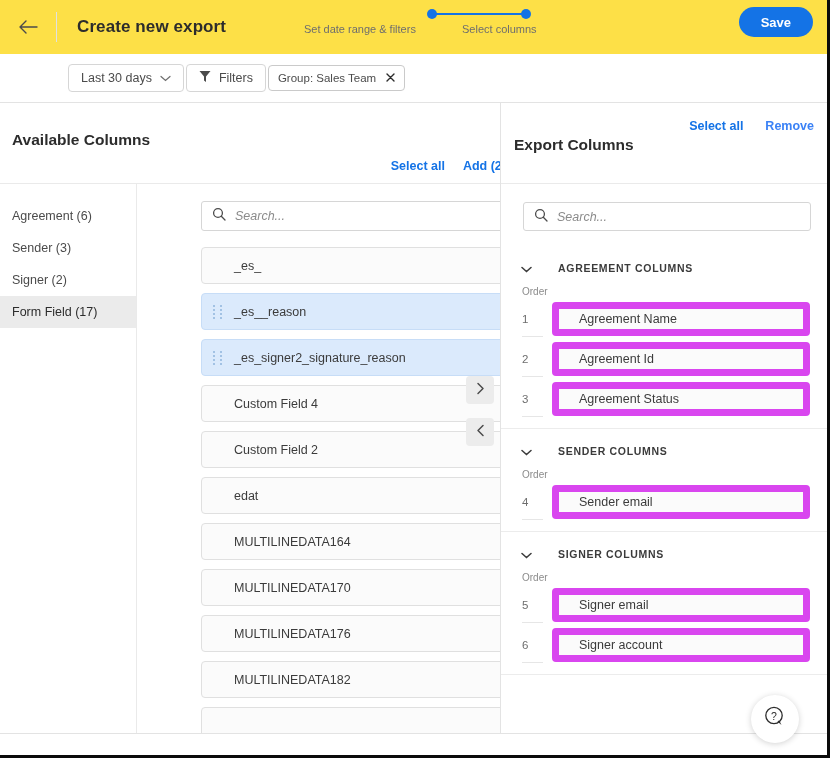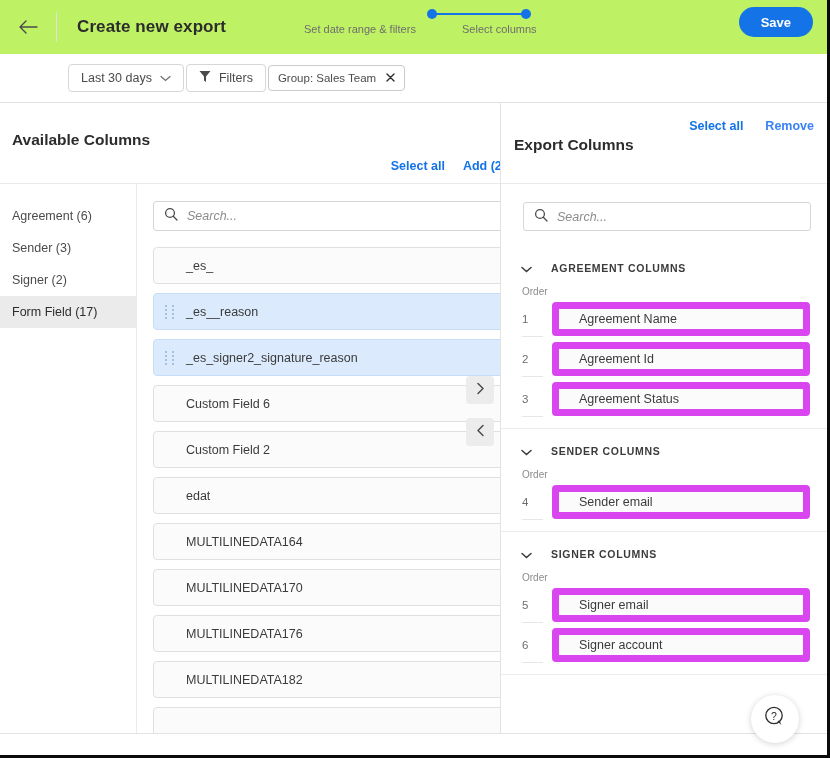--- a/index.html
+++ b/index.html
@@ -17,21 +17,21 @@
     border-bottom: 3px solid #0b0b0b;
     overflow: hidden;
   }
 
   
   .topbar {
     position: relative;
     height: 54px;
     display: flex;
     align-items: center;
-    background: #bef264;
+    background: #fde047;
   }
   .back-btn {
     width: 56px; height: 54px;
     display: flex; align-items: center; justify-content: center;
     cursor: pointer;
   }
   .back-btn svg { display: block; }
   .divider-v {
     width: 1px; height: 30px;
     background: #e1e1e1;
@@ -190,20 +190,21 @@
     font-weight: bold;
   }
   .link-blue { color: #1473e6; cursor: pointer; white-space: nowrap; }
   .link-blue.muted { color: #3b82f6; }
   .add-link { display: inline-flex; align-items: center; gap: 12px; }
 
   .left-body {
     position: absolute;
     top: 81px; left: 0; right: 0; bottom: 0;
     display: flex;
+    gap: 48px;
   }
   .cats {
     width: 137px;
     border-right: 1px solid #eaeaea;
     padding-top: 16px;
     background: #ffffff;
   }
   .cat {
     height: 32px;
     display: flex;
@@ -385,21 +386,21 @@
     top: 62px; left: 0; right: 0; bottom: 0;
     overflow: hidden;
   }
   .group {
     border-bottom: 1px solid #ececec;
     padding-bottom: 9px;
   }
   .group-header {
     display: flex;
     align-items: center;
-    gap: 19px;
+    gap: 26px;
     padding: 13px 0 0 20px;
     cursor: pointer;
   }
   .group-title {
     font-size: 10.5px;
     font-weight: bold;
     color: #3b3b3b;
     letter-spacing: .7px;
   }
   .order-label {
@@ -590,21 +591,21 @@
                   <i></i>
                   <i></i>
                   <i></i>
                   <i></i>
                   <i></i>
                   <i></i>
                 </span>
               <span>_es_signer2_signature_reason</span>
             </div>
             <div class="avail-item">
-              <span>Custom Field 6</span>
+              <span>Custom Field 4</span>
             </div>
             <div class="avail-item">
               <span>Custom Field 2</span>
             </div>
             <div class="avail-item">
               <span>edat</span>
             </div>
             <div class="avail-item">
               <span>MULTILINEDATA164</span>
             </div>

